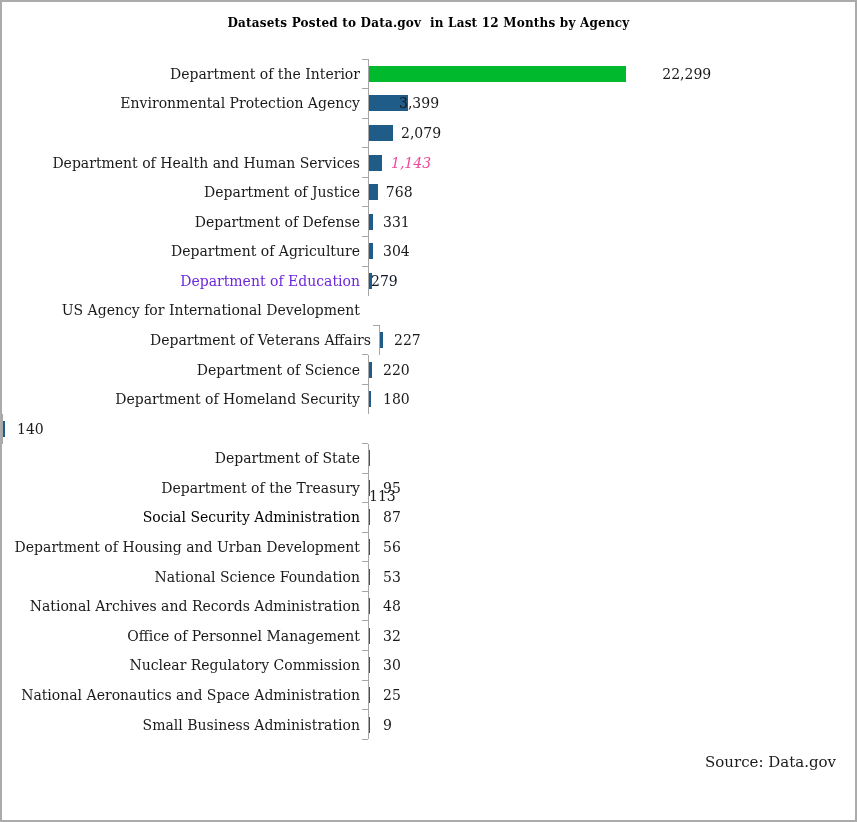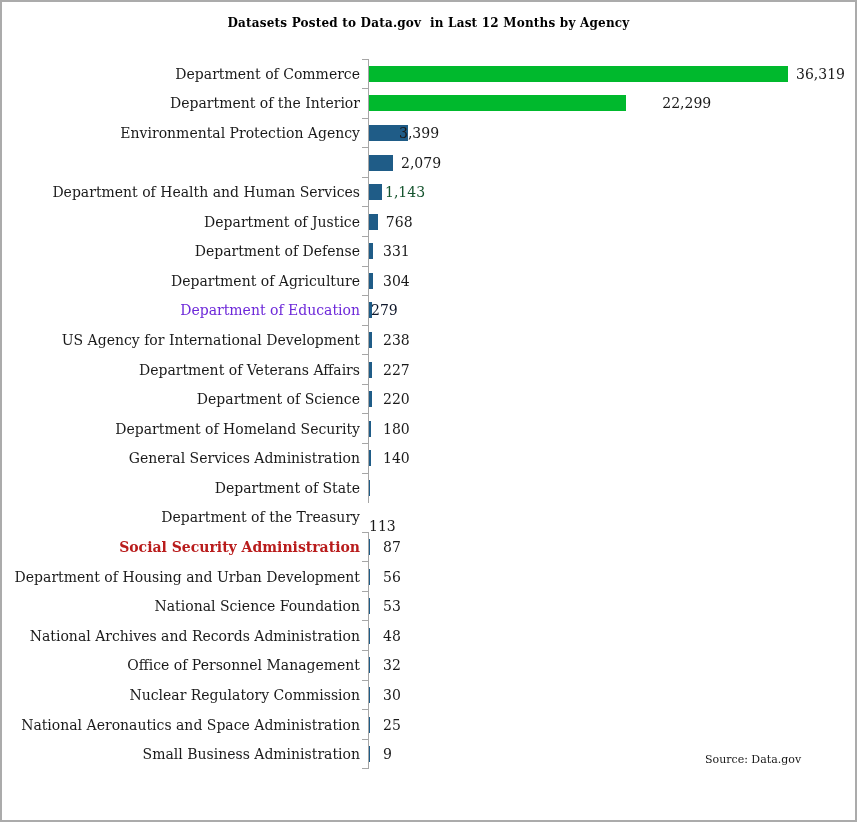--- a/index.html
+++ b/index.html
@@ -81,39 +81,32 @@
     top: 50%;
     transform: translateY(-50%);
     font-size: 14px;
     color: #1a1a1a;
     white-space: nowrap;
   }
   .source-note {
     position: absolute;
     left: 703px;
     top: 751px;
-    font-size: 11px;
+    font-size: 15px;
     color: #1a1a1a;
     white-space: nowrap;
   }
 </style>
 </head>
 <body>
 
 <div class="frame">
   <div class="chart-title">Datasets Posted to Data.gov  in Last 12 Months by Agency</div>
 
   <div class="rows" id="rows">
-  <div class="row">
-    <div class="cat-label" style="color: rgb(26, 26, 26);">Department of Commerce</div>
-    <div class="track">
-      <div class="bar" style="width: 419px; background: rgb(0, 185, 45);"></div>
-      <div class="value-label" style="left: 427px; color: rgb(26, 26, 26);">36,319</div>
-    </div>
-  </div>
 
   <div class="row">
     <div class="cat-label" style="color: rgb(26, 26, 26);">Department of the Interior</div>
     <div class="track">
       <div class="bar" style="width: 257.26px; background: rgb(0, 185, 45);"></div>
       <div class="value-label" style="left: 265.26px; color: rgb(26, 26, 26); margin-left: 28px;">22,299</div>
     </div>
   </div>
 
   <div class="row">
@@ -129,21 +122,21 @@
     <div class="track">
       <div class="bar" style="width: 23.98px; background: rgb(31, 92, 135);"></div>
       <div class="value-label" style="left: 31.98px; color: rgb(26, 26, 26);">2,079</div>
     </div>
   </div>
 
   <div class="row">
     <div class="cat-label" style="color: rgb(26, 26, 26);">Department of Health and Human Services</div>
     <div class="track">
       <div class="bar" style="width: 13.19px; background: rgb(31, 92, 135);"></div>
-      <div class="value-label" style="left: 16px; color: #14532d;">1,143</div>
+      <div class="value-label" style="left: 22px; color: #ec4899; font-style: italic;">1,143</div>
     </div>
   </div>
 
   <div class="row">
     <div class="cat-label" style="color: rgb(26, 26, 26);">Department of Justice</div>
     <div class="track">
       <div class="bar" style="width: 8.86px; background: rgb(31, 92, 135);"></div>
       <div class="value-label" style="left: 16.86px; color: rgb(26, 26, 26);">768</div>
     </div>
   </div>
@@ -167,28 +160,24 @@
   <div class="row">
     <div class="cat-label" style="color: #6d28d9;">Department of Education</div>
     <div class="track">
       <div class="bar" style="width: 3.22px; background: rgb(31, 92, 135);"></div>
       <div class="value-label" style="left: 2px; color: #0f172a;">279</div>
     </div>
   </div>
 
   <div class="row">
     <div class="cat-label" style="color: rgb(26, 26, 26);">US Agency for International Development</div>
-    <div class="track">
-      <div class="bar" style="width: 2.75px; background: rgb(31, 92, 135);"></div>
-      <div class="value-label" style="left: 14px; color: rgb(26, 26, 26);">238</div>
-    </div>
-  </div>
-
-  <div class="row">
-    <div class="cat-label" style="color: rgb(26, 26, 26);">Department of Veterans Affairs</div>
+  </div>
+
+  <div class="row">
+    <div class="cat-label" style="color: rgb(26, 26, 26); margin-left: 11px;">Department of Veterans Affairs</div>
     <div class="track">
       <div class="bar" style="width: 2.62px; background: rgb(31, 92, 135);"></div>
       <div class="value-label" style="left: 14px; color: rgb(26, 26, 26);">227</div>
     </div>
   </div>
 
   <div class="row">
     <div class="cat-label" style="color: rgb(26, 26, 26);">Department of Science</div>
     <div class="track">
       <div class="bar" style="width: 2.54px; background: rgb(31, 92, 135);"></div>
@@ -198,41 +187,44 @@
 
   <div class="row">
     <div class="cat-label" style="color: rgb(26, 26, 26);">Department of Homeland Security</div>
     <div class="track">
       <div class="bar" style="width: 2.08px; background: rgb(31, 92, 135);"></div>
       <div class="value-label" style="left: 14px; color: rgb(26, 26, 26);">180</div>
     </div>
   </div>
 
   <div class="row">
-    <div class="cat-label" style="color: rgb(26, 26, 26);">General Services Administration</div>
     <div class="track">
       <div class="bar" style="width: 1.62px; background: rgb(31, 92, 135);"></div>
       <div class="value-label" style="left: 14px; color: rgb(26, 26, 26);">140</div>
     </div>
   </div>
 
   <div class="row">
     <div class="cat-label" style="color: rgb(26, 26, 26);">Department of State</div>
     <div class="track">
       <div class="bar" style="width: 1.3px; background: rgb(31, 92, 135);"></div>
       <div class="value-label" style="left: 0; color: rgb(26, 26, 26); margin-top: 38px;">113</div>
     </div>
   </div>
 
   <div class="row">
     <div class="cat-label" style="color: rgb(26, 26, 26);">Department of the Treasury</div>
-  </div>
-
-  <div class="row">
-    <div class="cat-label" style="color: #b91c1c; font-weight: bold;">Social Security Administration</div>
+    <div class="track">
+      <div class="bar" style="width: 1.1px; background: rgb(31, 92, 135);"></div>
+      <div class="value-label" style="left: 14px; color: rgb(26, 26, 26);">95</div>
+    </div>
+  </div>
+
+  <div class="row">
+    <div class="cat-label" style="color: #000000;">Social Security Administration</div>
     <div class="track">
       <div class="bar" style="width: 1px; background: rgb(31, 92, 135);"></div>
       <div class="value-label" style="left: 14px; color: rgb(26, 26, 26);">87</div>
     </div>
   </div>
 
   <div class="row">
     <div class="cat-label" style="color: rgb(26, 26, 26);">Department of Housing and Urban Development</div>
     <div class="track">
       <div class="bar" style="width: 0.65px; background: rgb(31, 92, 135);"></div>

